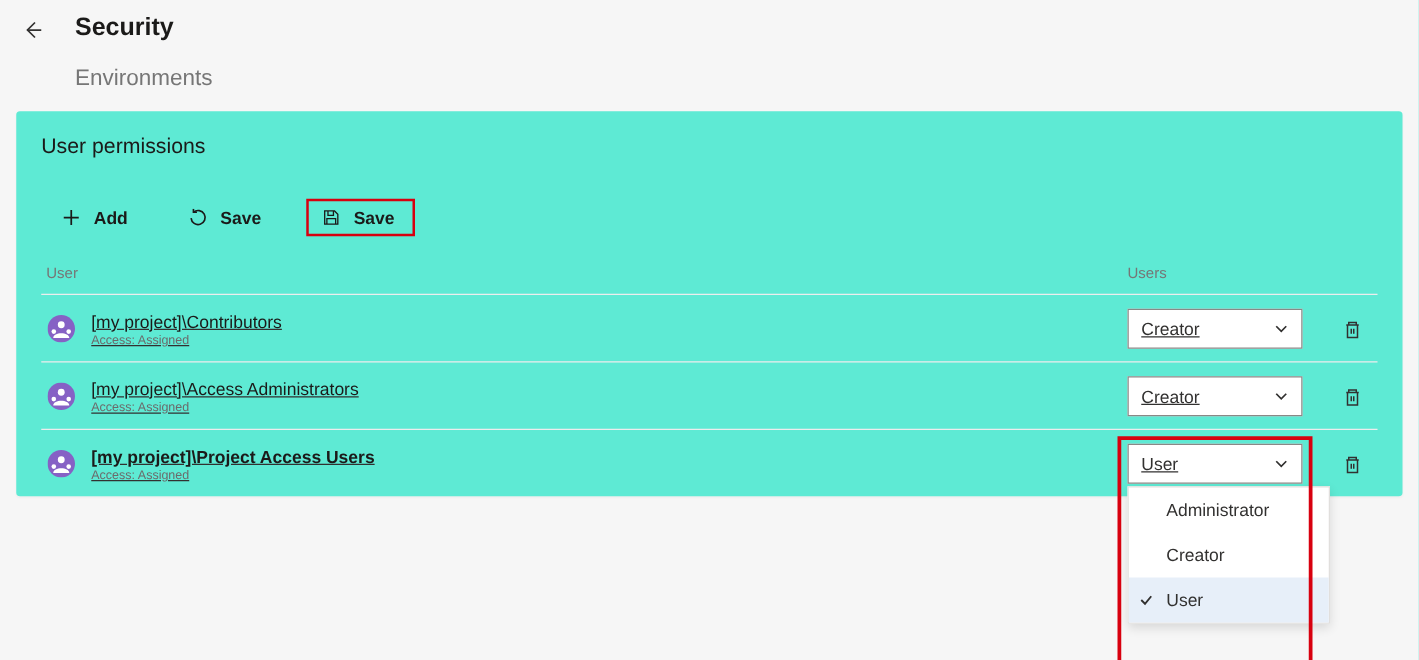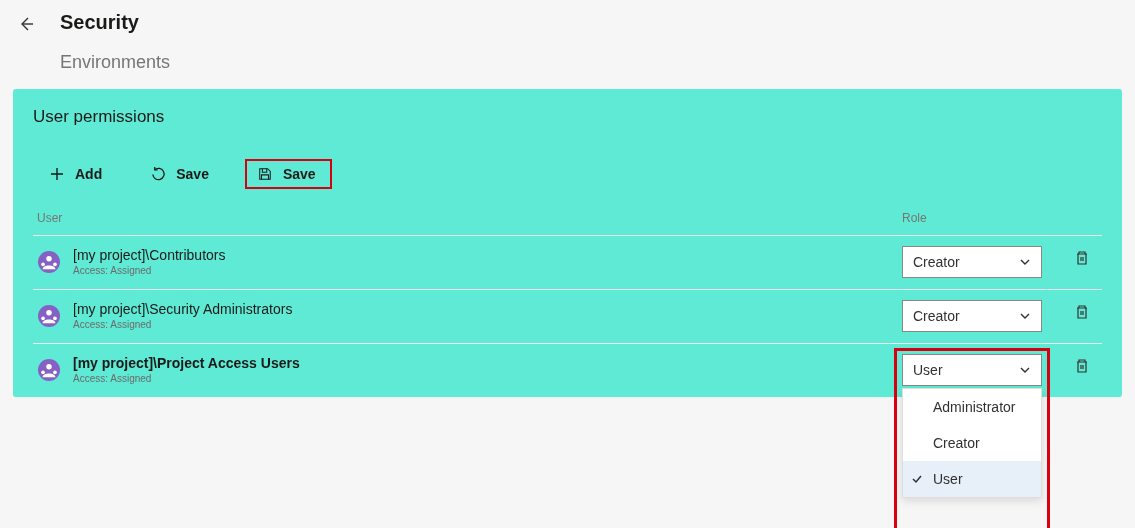--- a/index.html
+++ b/index.html
@@ -91,24 +91,25 @@
     .table-header {
       display: flex;
       padding: 6px 0 10px 4px;
       font-size: 12px;
       color: #767676;
     }
     .col-user { flex: 1; }
     .col-role { width: 200px; }
     .permission-row {
       display: flex;
-      align-items: flex-start;
+      align-items: flex-end;
       border-top: 1px solid #ededed;
       padding: 10px 0 10px 4px;
       min-height: 54px;
+      text-decoration: underline;
     }
     .permission-row.selected .identity-name {
       font-weight: 600;
     }
     .identity {
       display: flex;
       align-items: center;
       gap: 12px;
       flex: 1;
     }
@@ -169,21 +170,21 @@
       z-index: 20;
       top: -6px;
       left: -8px;
       width: 156px;
       height: 192px;
     }
     .dropdown-menu {
       position: absolute;
       top: 34px;
       left: 0;
-      width: 140px;
+      width: 162px;
       background: #fff;
       border: 1px solid #e1dfdd;
       box-shadow: 0 3px 8px rgba(0,0,0,0.12);
       z-index: 15;
     }
     .dropdown-item {
       display: flex;
       align-items: center;
       height: 36px;
       padding: 0 10px 0 30px;
@@ -247,21 +248,21 @@
           <path d="M5 2 L5 6 L10 6 L10 2"></path>
           <path d="M4 14 L4 9 L12 9 L12 14"></path>
         </svg>
       </span>
       <span>Save</span>
     </button>
   </div>
 
   <div class="table-header">
     <div class="col-user">User</div>
-    <div class="col-role">Role</div>
+    <div class="col-role">Users</div>
   </div>
 
   <div id="rows-container">
       <div class="permission-row">
         <div class="identity">
           <div class="avatar">
             <svg width="22" height="22" viewBox="0 0 24 24">
               <circle cx="12" cy="12" r="12" fill="#8661c5"></circle>
               <circle cx="12" cy="8.5" r="3" fill="#fff"></circle>
               <path d="M5 20 C5 14.5, 19 14.5, 19 20 Z" fill="#fff"></path>
@@ -293,21 +294,21 @@
           <div class="avatar">
             <svg width="22" height="22" viewBox="0 0 24 24">
               <circle cx="12" cy="12" r="12" fill="#8661c5"></circle>
               <circle cx="12" cy="8.5" r="3" fill="#fff"></circle>
               <path d="M5 20 C5 14.5, 19 14.5, 19 20 Z" fill="#fff"></path>
               <circle cx="5.5" cy="14.5" r="2" fill="#fff"></circle>
               <circle cx="18.5" cy="14.5" r="2" fill="#fff"></circle>
             </svg>
           </div>
           <div class="identity-text">
-            <div class="identity-name">[my project]\Security Administrators</div>
+            <div class="identity-name">[my project]\Access Administrators</div>
             <div class="identity-access">Access: Assigned</div>
           </div>
         </div>
         <div style="width: 140px; position: relative;">
           <div class="role-select">
             <span>Creator</span>
             <span class="chev"><svg width="12" height="12" viewBox="0 0 12 12" fill="none" stroke="#323130" stroke-width="1.4">
                 <path d="M2 4 L6 8 L10 4"></path>
               </svg></span>
           </div>

